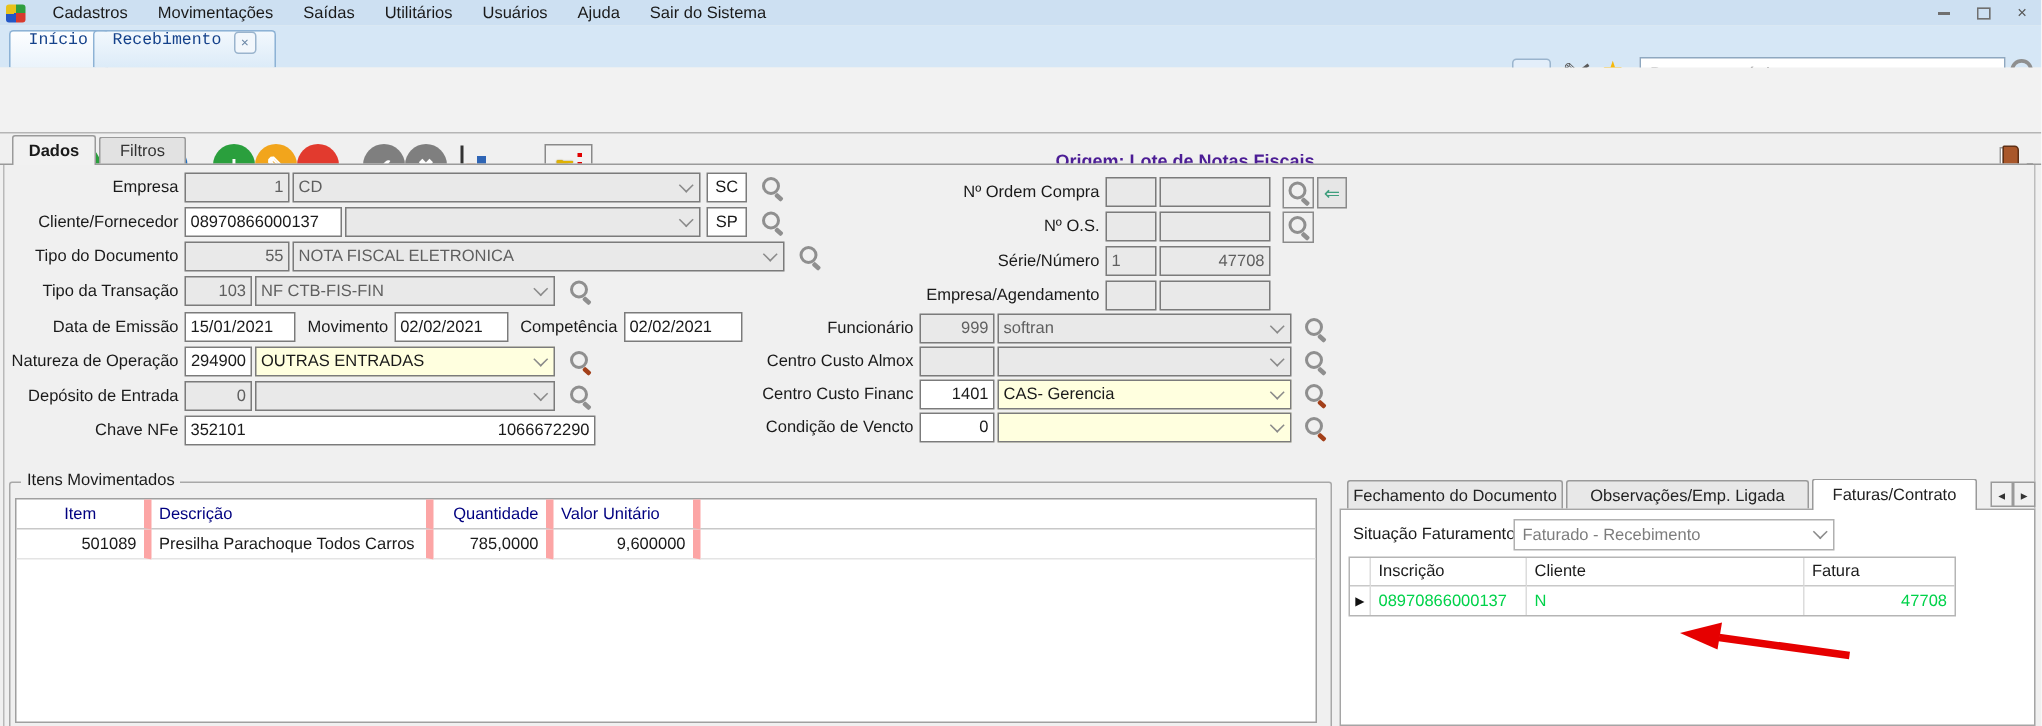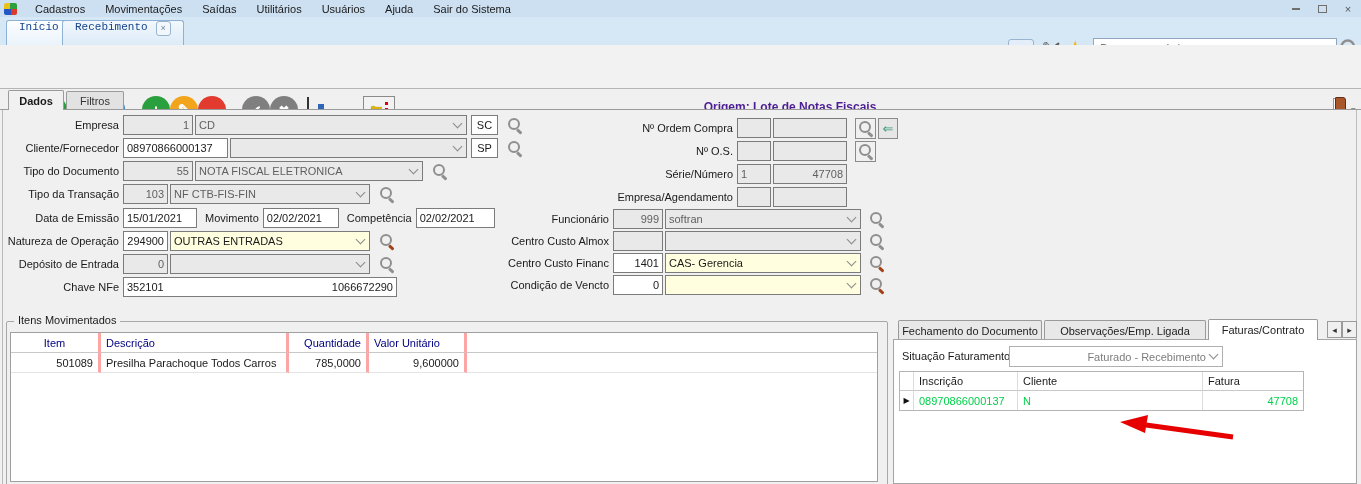--- a/index.html
+++ b/index.html
@@ -101,39 +101,39 @@
     display:inline-flex; align-items:center; justify-content:center; }
   .assign-btn { width:20px; height:21px; border:1px solid #8a8a8a; background:#e6e6e6;
     display:inline-flex; align-items:center; justify-content:center; color:#3f9e7d; font-size:13px; }
   .spread { justify-content:space-between;gap:47px; }
   
   .itens-box { position:absolute; left:6px; top:321px; width:882px; height:170px;
     border:1px solid #a8a8a8; border-radius:2px; }
   .itens-legend { position:absolute; left:14px; top:314px; background:#f0f0f0; padding:0 4px; }
   .itens-grid { position:absolute; left:10px; top:332px; width:868px; height:150px; background:#fff; border:1px solid #a0a0a0; }
   .g-row { display:flex; height:20px; align-items:center; }
-  .g-cell { height:100%; display:flex; align-items:center; padding:0 5px; border-right:3px solid #fca5a5; overflow:hidden; }
+  .g-cell { height:100%; display:flex; align-items:center; padding:0 5px; border-right:5px solid #fca5a5; overflow:hidden; }
   .g-head .g-cell { color:#000080; border-bottom:1px solid #c8c8c8; }
   .g-data .g-cell { border-bottom:1px solid #e4e4e4; }
   .c0 { width:90px; justify-content:center; }
   .c0.r { justify-content:flex-end; }
   .c1 { width:188px; }
   .c2 { width:80px; justify-content:flex-end; }
   .c3 { width:98px; }
   .c3.r { justify-content:flex-end; }
   .cfill { flex:1; border-right:none; }
   
   .rpanel-tabs { position:absolute; left:893px; top:319px; width:468px; height:21px; }
   .rtab { position:absolute; top:1px; height:20px; display:flex; align-items:center; justify-content:center;
     border:1px solid #9a9a9a; border-bottom:none; border-radius:2px 2px 0 0; background:#e8e8e8; color:#222; }
   .rtab.active { background:#fff; top:0; height:21px; z-index:2; }
   .tab-scroll { position:absolute; top:2px; width:15px; height:17px; border:1px solid #9a9a9a; background:#f0f0f0;
     display:flex; align-items:center; justify-content:center; font-size:9px; color:#333; }
   .rpanel-body { position:absolute; left:893px; top:339px; width:464px; height:145px; background:#fff;
-    border:1px solid #a5a5a5;text-align:right; }
+    border:1px solid #a5a5a5; }
   .sit-label { position:absolute; left:8px; top:10px; }
   .sit-combo { position:absolute; left:115px; top:6px; width:214px; height:21px; border:1px solid #b0b0b0;
     background:#fff; color:#7d7d7d; display:flex; align-items:center; padding:0 2px 0 5px; }
   .fat-grid { position:absolute; left:5px; top:31px; width:405px; background:#fff; border:1px solid #b5b5b5; }
   .f-row { display:flex; height:19px; align-items:center; }
   .f-cell { height:100%; display:flex; align-items:center; padding:0 5px; border-right:1px solid #dcdcdc; overflow:hidden; }
   .fsel { width:14px; padding:0; justify-content:center; font-size:8px; color:#111; }
   .f0 { width:104px; } .f1 { width:185px; } .f2 { width:100px; border-right:none; }
   .f2.r { justify-content:flex-end; }
   .f-head .f-cell { border-bottom:1px solid #c8c8c8; }
@@ -264,21 +264,21 @@
         <span class="ctext"></span>
         <span class="carr"></span>
       </span>
       <span class="fbox" style="width:27px;margin-left:4px;justify-content:center">SP</span>
       <span class="mag" style="margin-left:9px"></span>
     </div>
 
     <div class="frow" style="left:0;top:51px">
       <span class="flabel w123">Tipo do Documento</span>
       <span class="fbox dis num" style="width:70px">55</span>
-      <span class="fcombo dis" style="width:228px;margin-left:2px">
+      <span class="fcombo dis" style="width:328px;margin-left:2px">
         <span class="ctext">NOTA FISCAL ELETRONICA</span>
         <span class="carr"></span>
       </span>
       <span class="mag" style="margin-left:9px"></span>
     </div>
 
     <div class="frow" style="left:0;top:74px">
       <span class="flabel w123">Tipo da Transação</span>
       <span class="fbox dis num" style="width:45px">103</span>
       <span class="fcombo dis" style="width:200px;margin-left:2px">

